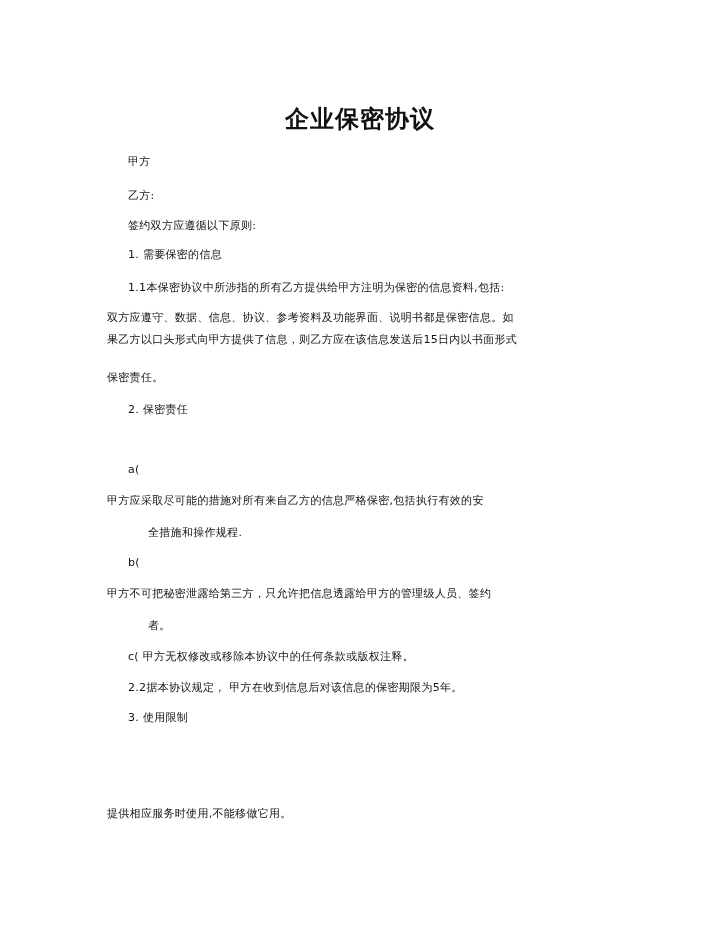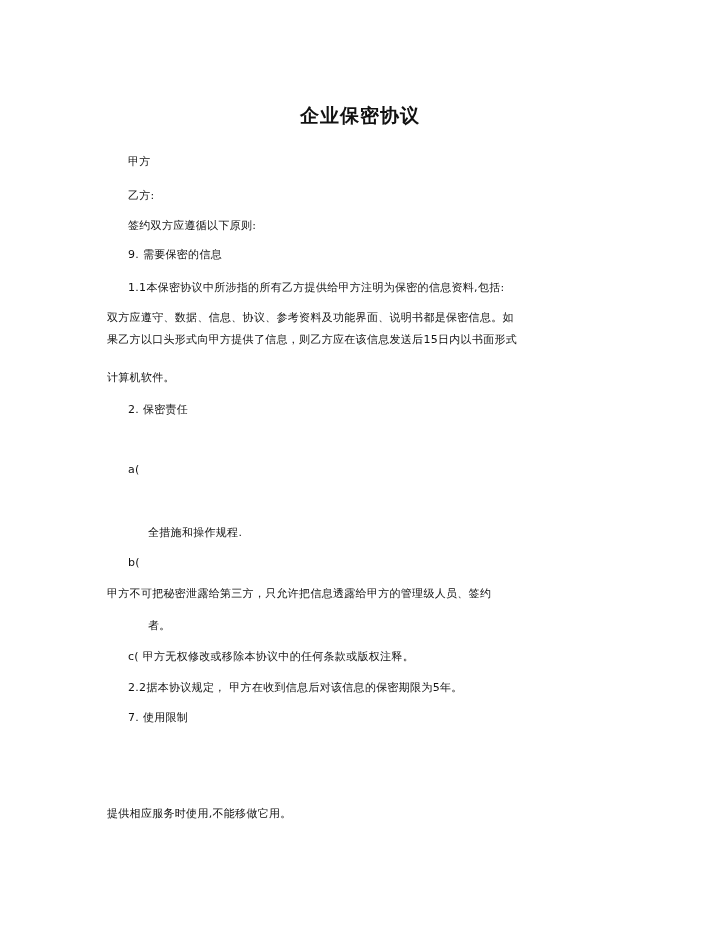--- a/index.html
+++ b/index.html
@@ -1,43 +1,44 @@
 <!DOCTYPE html>
 <html><head>
 <meta charset="utf-8">
 <style>
   html, body { margin: 0; padding: 0; background: #ffffff; }
   body { width: 720px; height: 931px; position: relative; overflow: hidden;
          font-family: "DejaVu Sans", "Liberation Sans", sans-serif; color: #111; }
   .page { position: absolute; left: 0; top: 0; width: 720px; height: 931px; background: #fff; }
   .title { position: absolute; left: 0; width: 720px; top: 103px; text-align: center;
-           font-family: "DejaVu Serif", "Liberation Serif", serif; font-weight: bold; font-size: 19px;
+           font-family: "DejaVu Serif", "Liberation Serif", serif; font-weight: bold; font-size: 24px;
            letter-spacing: 1px; }
   .line { position: absolute; font-size: 11px; line-height: 20px; white-space: nowrap; letter-spacing: 0.3px; }
   .ind { left: 128px; }
   .noind { left: 107px; }
   .ind2 { left: 128px; margin-left: 20px; }
 </style>
 </head>
 <body>
 
 <div class="page">
   <div class="title">企业保密协议</div>
 
   <div class="line ind" style="top:152px">甲方</div>
   <div class="line ind" style="top:186px">乙方:</div>
   <div class="line ind" style="top:216px">签约双方应遵循以下原则:</div>
-  <div class="line ind" style="top:245px">9. 需要保密的信息</div>
+  <div class="line ind" style="top:245px">1. 需要保密的信息</div>
   <div class="line ind" style="top:278px">1.1本保密协议中所涉指的所有乙方提供给甲方注明为保密的信息资料,包括:</div>
   <div class="line noind" style="top:308px">双方应遵守、数据、信息、协议、参考资料及功能界面、说明书都是保密信息。如</div>
   <div class="line noind" style="top:330px">果乙方以口头形式向甲方提供了信息，则乙方应在该信息发送后15日内以书面形式</div>
-  <div class="line noind" style="top:368px">计算机软件。</div>
+  <div class="line noind" style="top:368px">保密责任。</div>
   <div class="line ind" style="top:400px">2. 保密责任</div>
   <div class="line ind" style="top:460px">a(</div>
+  <div class="line noind" style="top:491px">甲方应采取尽可能的措施对所有来自乙方的信息严格保密,包括执行有效的安</div>
   <div class="line ind2" style="top:523px">全措施和操作规程.</div>
   <div class="line ind" style="top:553px">b(</div>
   <div class="line noind" style="top:584px">甲方不可把秘密泄露给第三方，只允许把信息透露给甲方的管理级人员、签约</div>
   <div class="line ind2" style="top:616px">者。</div>
   <div class="line ind" style="top:647px">c( 甲方无权修改或移除本协议中的任何条款或版权注释。</div>
   <div class="line ind" style="top:678px">2.2据本协议规定， 甲方在收到信息后对该信息的保密期限为5年。</div>
-  <div class="line ind" style="top:708px">7. 使用限制</div>
+  <div class="line ind" style="top:708px">3. 使用限制</div>
   <div class="line noind" style="top:804px">提供相应服务时使用,不能移做它用。</div>
 </div>
 
 </body></html>

